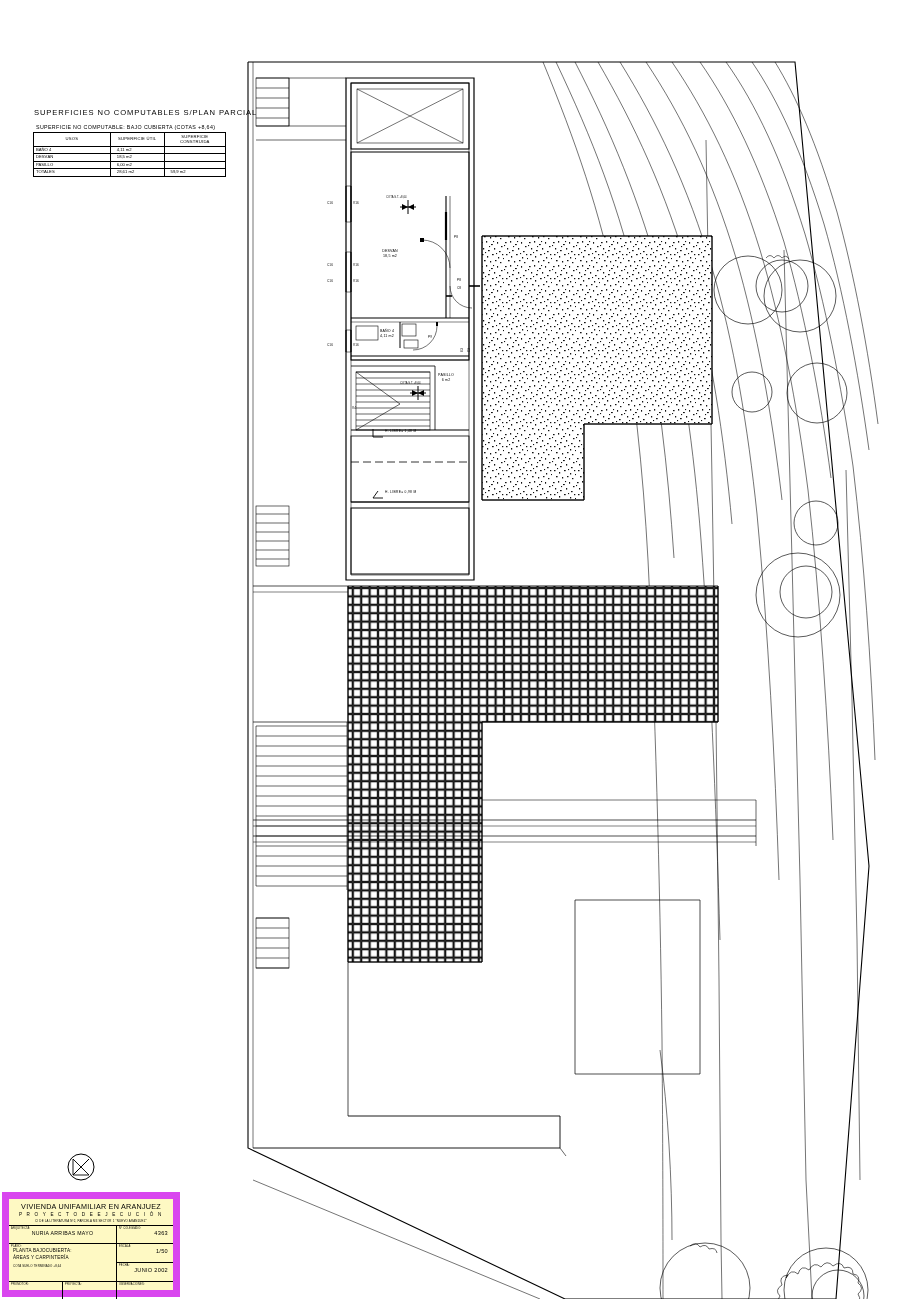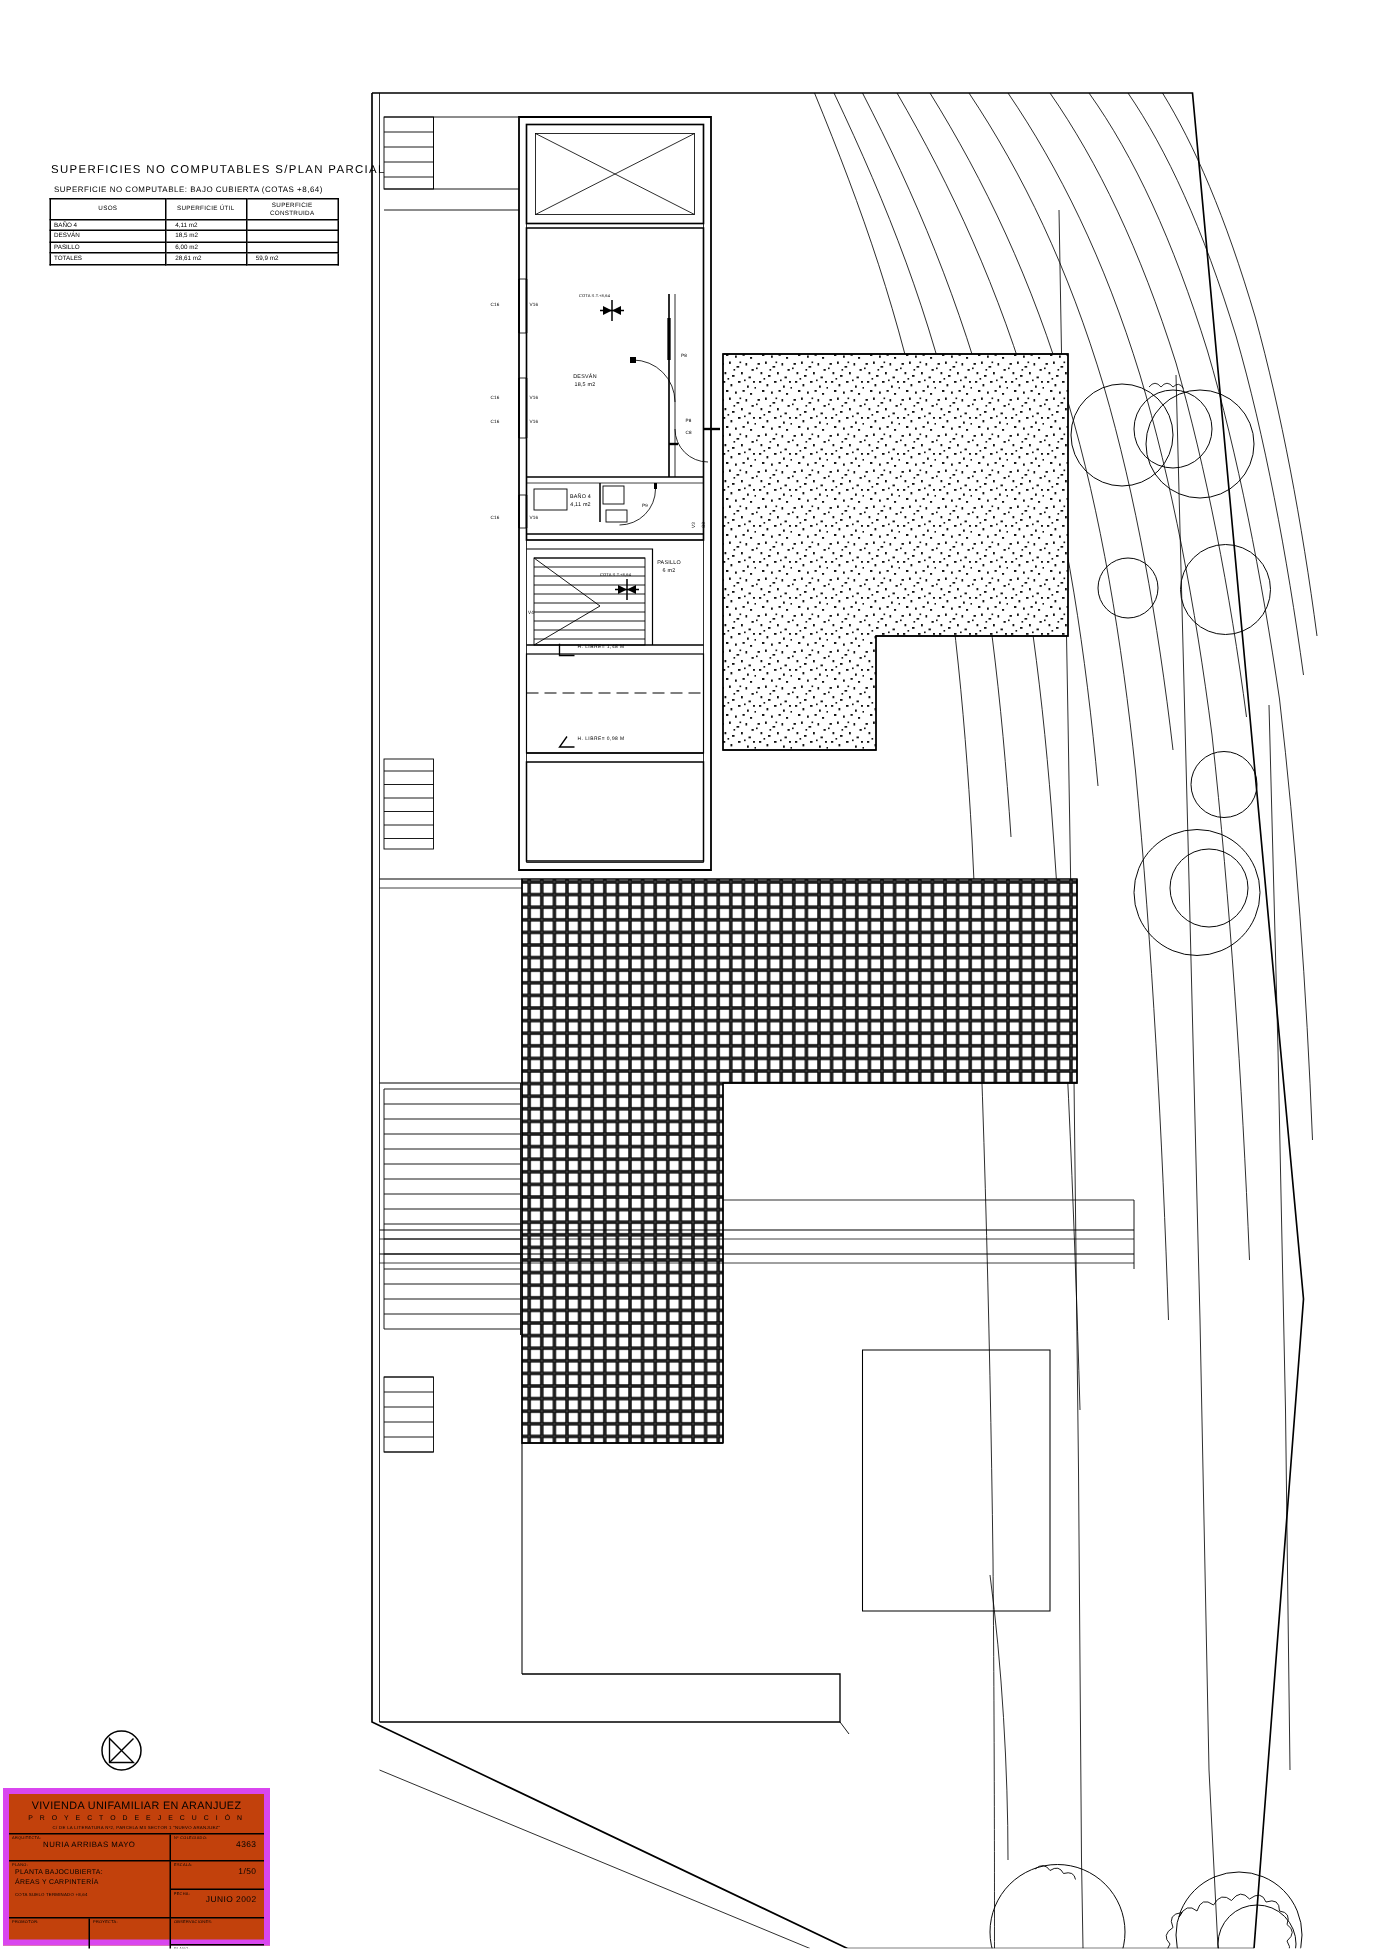--- a/index.html
+++ b/index.html
@@ -22,21 +22,21 @@
   table.surf tr{height:7px;}
   table.surf col.c1{width:40%;}
   table.surf col.c2{width:28%;}
   table.surf col.c3{width:32%;}
 
   
   #north-arrow{position:absolute;left:66px;top:1152px;width:30px;height:30px;}
 
   
   #title-block{position:absolute;left:2px;top:1192px;width:178px;height:105px;
-      border:4px solid #d946ef;background:#c2410c;box-sizing:border-box;}
+      border:7px solid #d946ef;background:#fef9c3;box-sizing:border-box;}
   #title-block .tb-row{border-bottom:0.8px solid #000;box-sizing:border-box;}
   #title-block .tb-head{padding:3px 0 2px;text-align:center;}
   .tb-main-title{font-size:7.2px;letter-spacing:.25px;white-space:nowrap;}
   .tb-sub-title{font-size:4.6px;letter-spacing:1.7px;white-space:nowrap;margin-top:1px;}
   .tb-addr{font-size:2.9px;letter-spacing:.2px;white-space:nowrap;margin-top:2px;}
   .tb-split{display:flex;}
   .tb-left{width:108px;border-right:0.8px solid #000;box-sizing:border-box;position:relative;}
   .tb-right{flex:1;box-sizing:border-box;position:relative;}
   .lbl{font-size:2.6px;letter-spacing:.2px;padding:1px 0 0 2px;display:block;}
   .val-c{font-size:5.2px;text-align:center;letter-spacing:.3px;}

